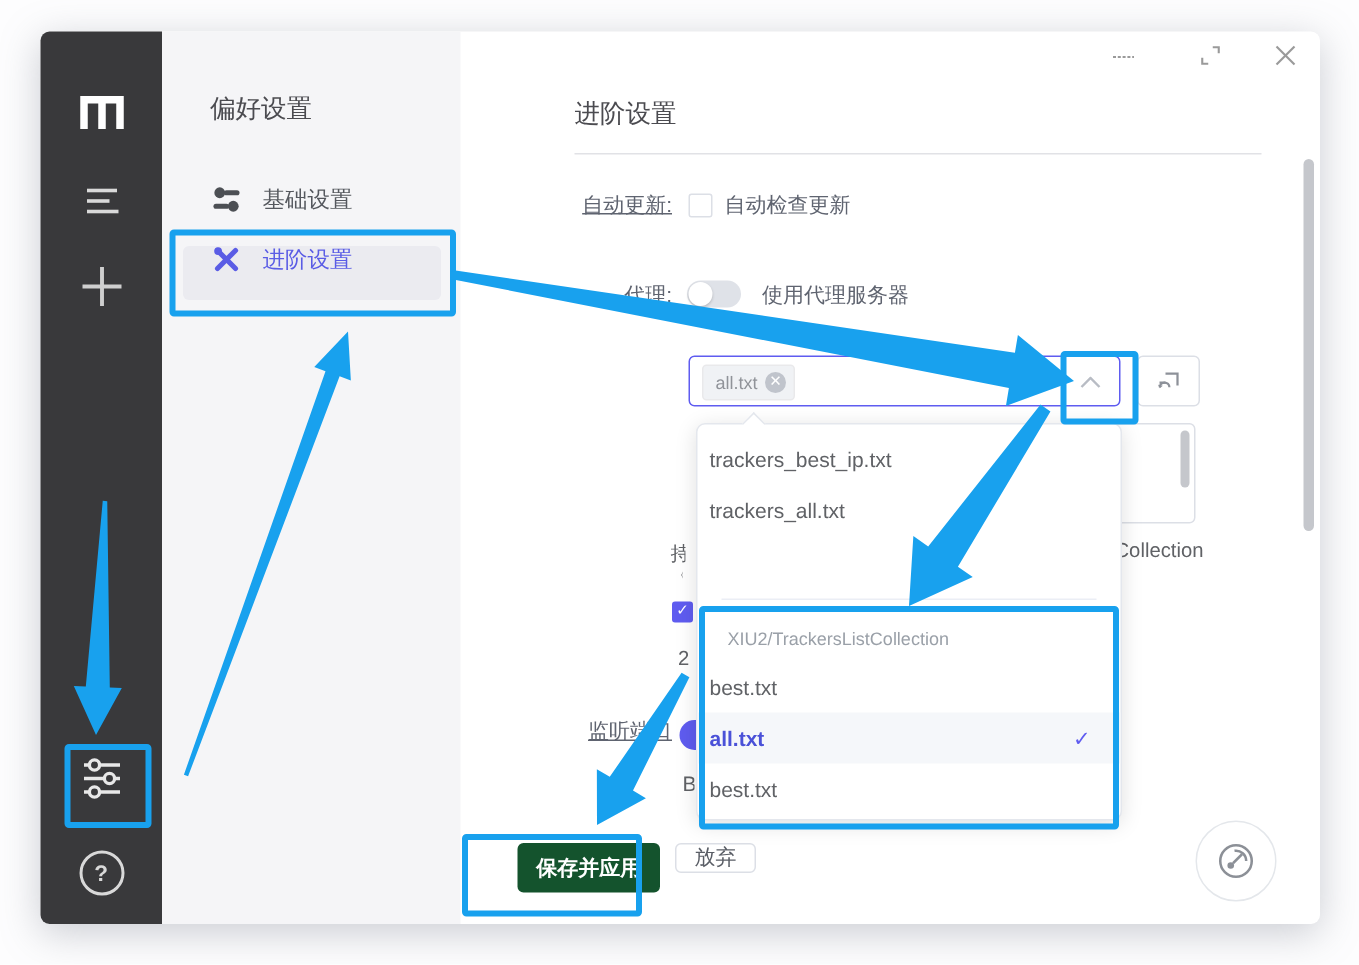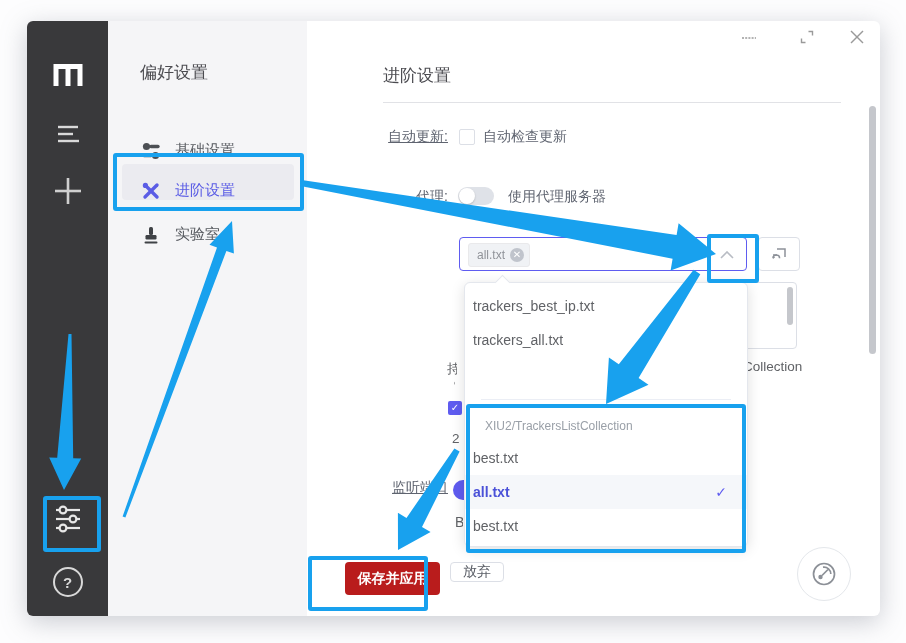--- a/index.html
+++ b/index.html
@@ -6,21 +6,21 @@
   .canvas{position:relative;width:906px;height:643px;background:#fdfdfe;overflow:hidden;
           font-family:"Liberation Sans","DejaVu Sans",sans-serif;}
   .window{position:absolute;left:27px;top:21px;width:853px;height:595px;background:#ffffff;
           border-radius:6px;box-shadow:0 6px 26px rgba(120,125,140,.38);}
   
   .rail{position:absolute;left:0;top:0;width:81px;height:595px;background:#39393b;border-radius:6px 0 0 6px;}
   .rail .ric{position:absolute;left:0;width:81px;display:flex;justify-content:center;}
   
   .prefs{position:absolute;left:81px;top:0;width:199px;height:595px;background:#f5f5f7;}
   .prefs-title{position:absolute;left:32px;top:40px;font-size:17px;color:#4b4b50;}
-  .pitem{position:absolute;left:14px;width:172px;height:36px;display:flex;align-items:flex-end;
+  .pitem{position:absolute;left:14px;width:172px;height:36px;display:flex;align-items:flex-start;
          gap:15px;padding-left:20px;box-sizing:border-box;border-radius:4px;font-size:15px;color:#55585e;}
   .pitem.active{background:#ebebf0;color:#5a5ce5;}
   
   .flabel{position:absolute;width:140px;text-align:right;font-size:14px;color:#5f6470;text-decoration:underline;}
   .ftext{font-size:14px;color:#5f6470;}
   .checkbox{position:absolute;width:14px;height:14px;background:#fff;border:1px solid #dcdfe6;border-radius:2px;}
   .toggle-off{position:absolute;width:36px;height:18px;background:#dfe2e8;border-radius:9px;}
   .toggle-off .knob{position:absolute;left:1px;top:1px;width:16px;height:16px;background:#fff;border-radius:50%;
                     box-shadow:0 1px 2px rgba(0,0,0,.2);}
   .select{position:absolute;left:432px;top:216px;width:288px;height:34px;background:#fff;
@@ -42,21 +42,21 @@
   .dropdown .caret{position:absolute;left:32px;top:-6px;width:10px;height:10px;background:#fff;
                    border-left:1px solid #e4e7ed;border-top:1px solid #e4e7ed;transform:rotate(45deg);}
   .ditem{position:absolute;left:0;width:100%;height:34px;line-height:34px;padding-left:8px;
          box-sizing:border-box;font-size:14px;color:#606266;}
   .ditem.selected{background:#f5f7fa;color:#4a51d8;font-weight:bold;}
   .ditem .check{position:absolute;right:20px;top:0;color:#5f5cf0;font-weight:bold;}
   .dgroup{position:absolute;left:0;width:100%;height:30px;line-height:30px;padding-left:20px;
           box-sizing:border-box;font-size:12px;color:#9aa0a8;}
   .ddivider{position:absolute;left:16px;right:16px;height:1px;background:#ebeef5;}
   
-  .btn-primary{position:absolute;left:318px;top:541px;width:95px;height:33px;background:#b91c1c;
+  .btn-primary{position:absolute;left:318px;top:541px;width:95px;height:33px;background:#14532d;
                border-radius:4px;color:#fff;font-size:14px;font-weight:bold;display:flex;
                align-items:center;justify-content:center;}
   .btn-plain{position:absolute;left:423px;top:541px;width:54px;height:20px;background:#fff;
              border:1px solid #dcdfe6;border-radius:4px;color:#5a5e66;font-size:14px;display:flex;
              align-items:center;justify-content:center;box-sizing:border-box;}
   .fab{position:absolute;left:770px;top:526px;width:52px;height:52px;border:1px solid #e4e7eb;
        border-radius:50%;background:#fff;display:flex;align-items:center;justify-content:center;}
   
   .anno-box{position:absolute;border:4px solid #18a1ee;border-radius:3px;z-index:20;pointer-events:none;}
   #arrows{position:absolute;left:0;top:0;z-index:30;pointer-events:none;}
@@ -118,28 +118,20 @@
 
       <div class="pitem active" style="top:143px">
         <svg width="18" height="18" viewBox="0 0 18 18">
           <line x1="3" y1="3" x2="15" y2="15" stroke="#5a5ce5" stroke-width="3.4" stroke-linecap="round"></line>
           <line x1="15" y1="3" x2="3" y2="15" stroke="#5a5ce5" stroke-width="3.4" stroke-linecap="round"></line>
           <circle cx="3.4" cy="3.4" r="2.6" fill="#5a5ce5"></circle>
         </svg>
         <span>进阶设置</span>
       </div>
 
-      <div class="pitem" style="top:187px">
-        <svg width="18" height="18" viewBox="0 0 18 18">
-          <rect x="7" y="1" width="4" height="8" rx="1.5" fill="#3f4246"></rect>
-          <rect x="3.5" y="9" width="11" height="4.5" rx="1.2" fill="#3f4246"></rect>
-          <rect x="2.5" y="15.5" width="13" height="2" rx="1" fill="#3f4246"></rect>
-        </svg>
-        <span>实验室</span>
-      </div>
     </div>
 
     <div class="wc" style="left:714px;top:9px;width:16px;height:16px">
       <svg width="14" height="4" viewBox="0 0 14 4">
           <line x1="0" y1="2" x2="14" y2="2" stroke="#9a9a9a" stroke-width="1.4" stroke-dasharray="2 1.2"></line>
         </svg>
     </div>
     <div class="wc" style="left:772px;top:8px;width:16px;height:16px">
       <svg width="14" height="14" viewBox="0 0 14 14">
         <path d="M8.5 1.5 H12.5 V5.5 M5.5 12.5 H1.5 V8.5" stroke="#9a9a9a" stroke-width="1.4" fill="none"></path>

